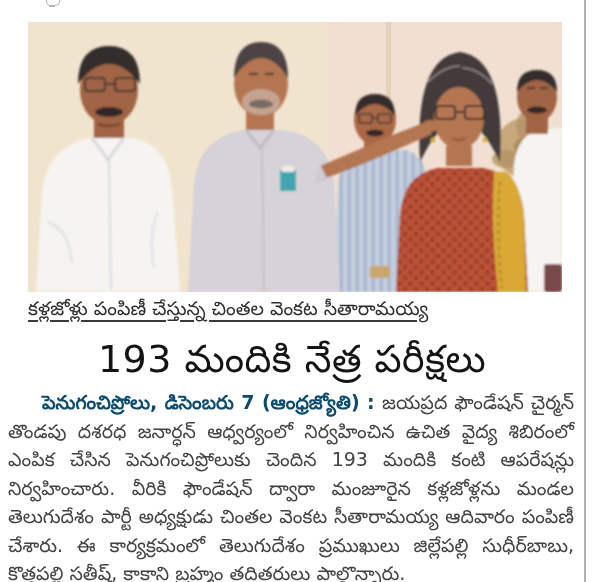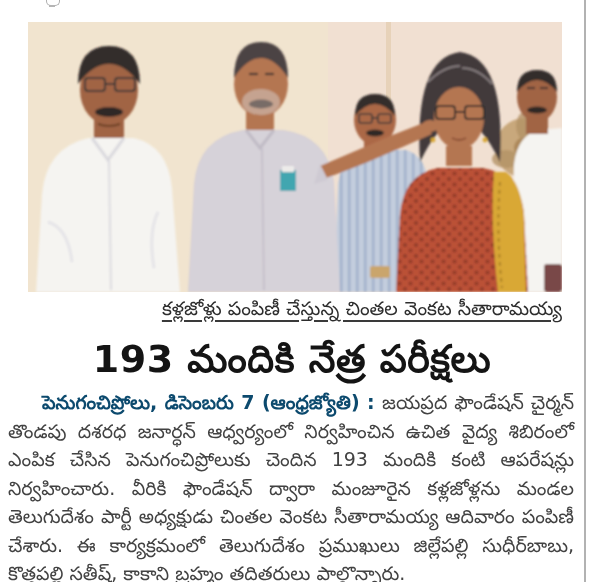--- a/index.html
+++ b/index.html
@@ -10,28 +10,28 @@
   
   .top-fragment{position:absolute;left:40px;top:0;width:24px;height:8px;overflow:hidden;}
   .top-fragment .m1{position:absolute;left:6px;top:-2px;width:12px;height:7px;
     border:1.5px solid #9a9a9a;border-top:none;border-radius:0 0 5px 5px;opacity:.8;}
   .top-fragment .m2{position:absolute;left:9px;top:5px;width:6px;height:2px;background:#b5b5b5;}
 
   .photo{position:absolute;left:28px;top:22px;width:534px;height:270px;margin:0;}
   .photo svg{display:block;filter:contrast(.96) saturate(1.05);}
 
   .caption{
-    position:absolute;left:28px;top:295px;width:534px;text-align:right;
+    position:absolute;left:28px;top:295px;width:534px;text-align:left;
     font-size:19px;line-height:26px;color:#2d2d2d;font-weight:500;
     text-decoration:underline;text-underline-offset:5px;
     text-decoration-thickness:1.5px;text-decoration-color:#3a3a3a;
   }
   .headline{
     position:absolute;left:0;top:330px;width:584px;margin:0;text-align:center;
-    font-size:38px;line-height:58px;font-weight:700;color:#141414;letter-spacing:.5px;
+    font-size:38px;line-height:58px;font-weight:400;color:#141414;letter-spacing:.5px;
   }
   .body-text{
     position:absolute;left:8px;top:388px;width:566px;margin:0;
     font-size:19px;line-height:28.5px;color:#424242;text-align:justify;
     text-indent:34px;
   }
   .body-text .dateline{font-weight:700;color:#0c4a6e;}
   .column-divider{position:absolute;left:584px;top:0;width:2px;height:582px;background:#b2b2b2;}
 </style>
 </head>

